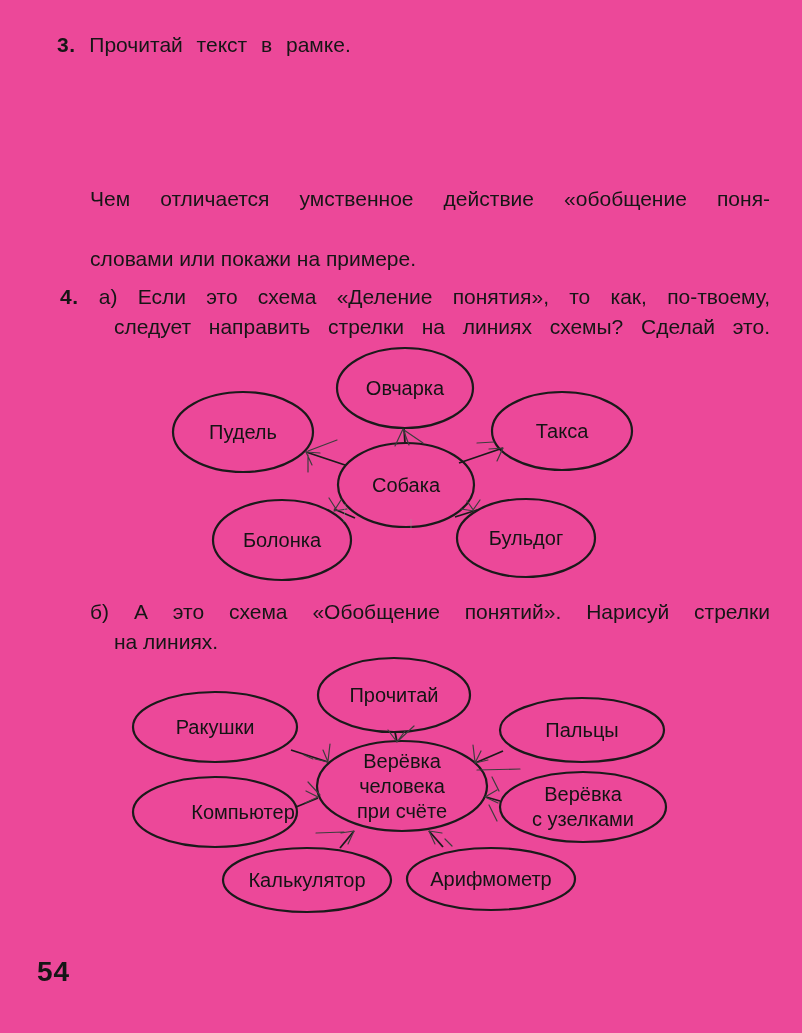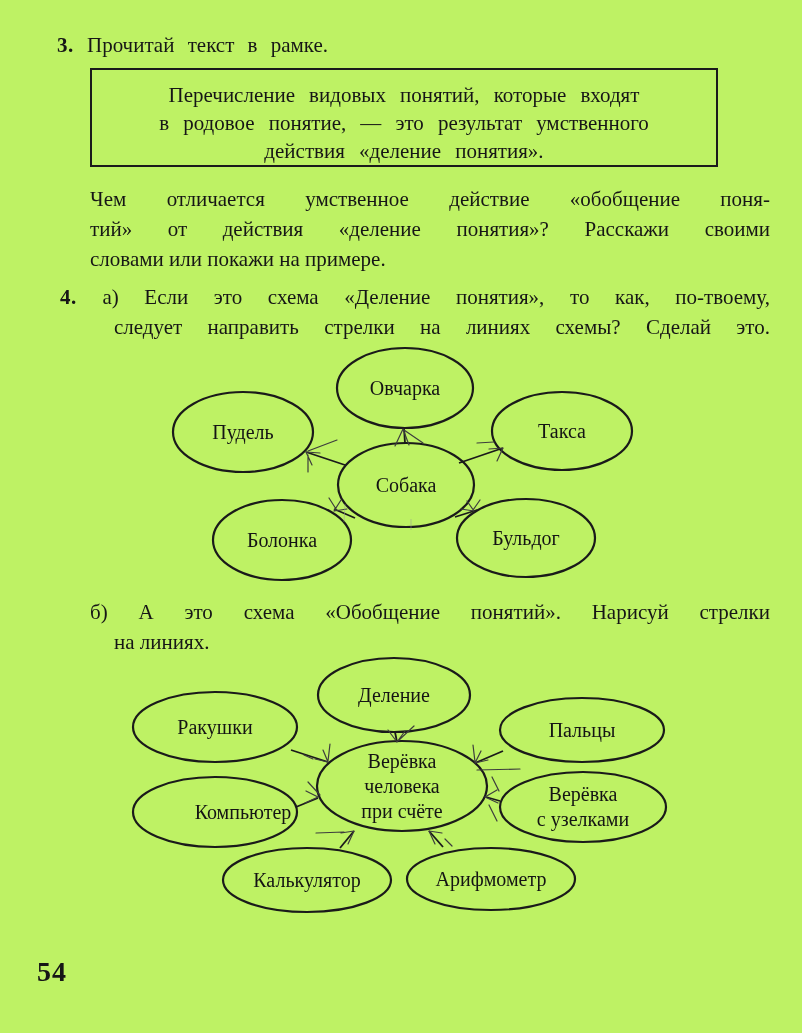--- a/index.html
+++ b/index.html
@@ -1,18 +1,18 @@
 <!DOCTYPE html>
 <html><head>
 <meta charset="utf-8">
 <style>
   html,body{margin:0;padding:0;background:#e8e8e8;}
   .page{
-    position:relative;width:802px;height:1033px;background:#bef264;
-    font-family:Liberation Serif, serif;color:#161616;
+    position:relative;width:802px;height:1033px;background:#ec4899;
+    font-family:Liberation Sans, sans-serif;color:#161616;
     overflow:hidden;margin:0 auto;
   }
   .t{position:absolute;font-size:21px;line-height:30px;white-space:nowrap;}
   .jline{position:absolute;font-size:21px;line-height:30px;text-align:justify;text-align-last:justify;}
   .jline.last{text-align-last:left;}
   .num{font-weight:700;letter-spacing:.5px;}
   .rule-box{
     position:absolute;left:90px;top:68px;width:628px;height:99px;
     border:2.5px solid #1b1b1b;box-sizing:border-box;
     text-align:center;padding-top:11px;
@@ -30,28 +30,22 @@
 </head>
 <body>
 
 <div class="page">
 
   <div class="t wsp" style="left:57px;top:30px;">
     <span class="num">3.</span>
     <span>Прочитай текст в рамке.</span>
   </div>
 
-  <div class="rule-box">
-    <div class="bline">Перечисление видовых понятий, которые входят</div>
-    <div class="bline">в родовое понятие, — это результат умственного</div>
-    <div class="bline">действия «деление понятия».</div>
-  </div>
 
   <div class="jline" style="left:90px;top:184px;width:680px;">Чем отличается умственное действие «обобщение поня-</div>
-  <div class="jline" style="left:90px;top:214px;width:680px;">тий» от действия «деление понятия»? Расскажи своими</div>
   <div class="jline last" style="left:90px;top:244px;width:680px;">словами или покажи на примере.</div>
 
   <div class="jline" style="left:60px;top:282px;width:710px;">
     <span class="num">4.</span>
     <span>а)</span>
     <span>Если это схема «Деление понятия», то как, по-твоему,</span>
   </div>
   <div class="jline" style="left:114px;top:312px;width:656px;">следует направить стрелки на линиях схемы? Сделай это.</div>
 
   <div class="diagram" style="top:342px;height:250px;">
@@ -132,21 +126,21 @@
 
         <path d="M318,142 L306,136 M318,142 L305,148 M308,127 L320,140"></path>
 
         <path d="M485,142 L497,135 M485,142 L498,148 M492,122 L499,136 M489,150 L497,166"></path>
 
         <path d="M354,176 L341,178 M354,176 L348,189 M316,178 L344,177"></path>
 
         <path d="M429,176 L442,178 M429,176 L435,189 M445,184 L452,191"></path>
       </g>
     </svg>
-    <div class="lbl" style="left:394px;top:40px;">Деление</div>
+    <div class="lbl" style="left:394px;top:40px;">Прочитай</div>
     <div class="lbl" style="left:215px;top:72px;">Ракушки</div>
     <div class="lbl" style="left:582px;top:75px;">Пальцы</div>
     <div class="lbl" style="left:402px;top:131px;">
       <div>Верёвка</div>
       <div>человека</div>
       <div>при счёте</div>
     </div>
     <div class="lbl" style="left:215px;top:157px;margin-left:28px;">Компьютер</div>
     <div class="lbl" style="left:583px;top:152px;">
       <div>Верёвка</div>

